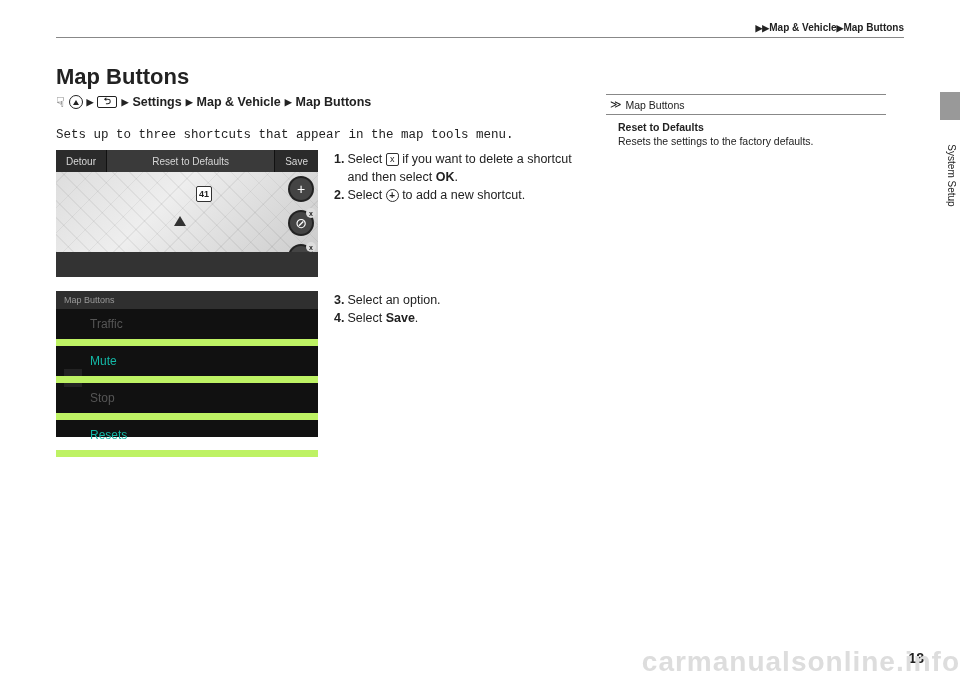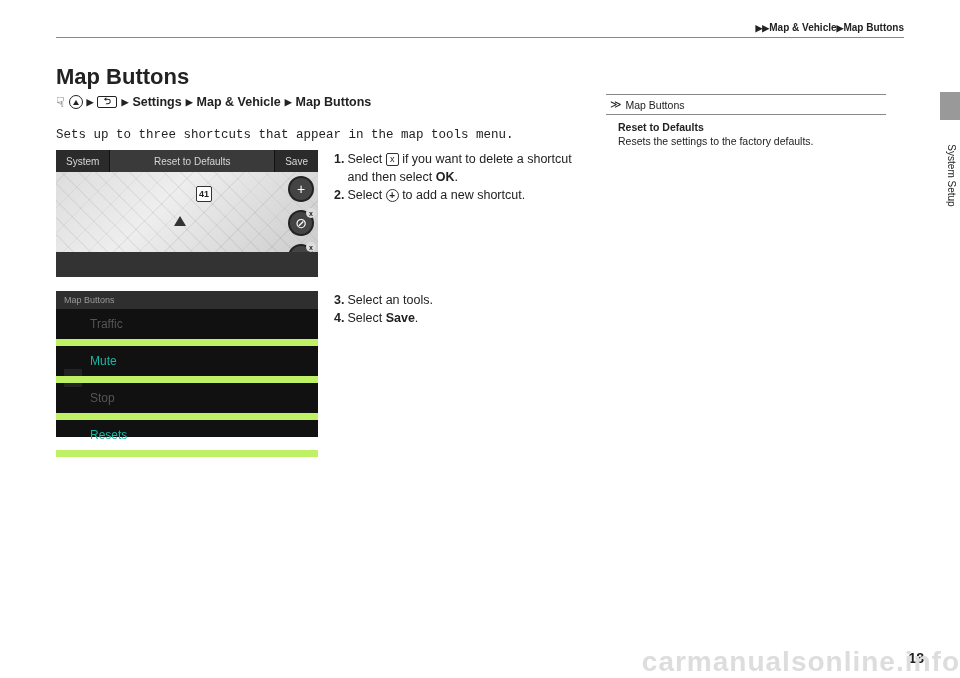--- a/index.html
+++ b/index.html
@@ -128,21 +128,21 @@
       <span class="sep">▶</span>
       <span>Map Buttons</span>
     </div>
 
     <p class="intro-text">Sets up to three shortcuts that appear in the map tools menu.</p>
 
     <div class="content-row">
       <div class="img-box">
         <div class="map-shot">
           <div class="map-topbar">
-            <div class="map-btn">System</div>
+            <div class="map-btn">Detour</div>
             <div class="map-btn mid">Reset to Defaults</div>
             <div class="map-btn">Save</div>
           </div>
           <div class="map-area">
             <div class="shield">41</div>
             <div class="vehicle-ico"></div>
             <div class="circle-btn cb1">+</div>
             <div class="circle-btn cb2">⊘<div class="cbx">x</div></div>
             <div class="circle-btn cb3">🚗<div class="cbx">x</div></div>
           </div>
@@ -169,21 +169,21 @@
             <div class="list-item dim">Traffic</div>
             <div class="list-item bright">Mute</div>
             <div class="list-item dim">Stop</div>
             <div class="list-item bright">Resets</div>
           </div>
         </div>
       </div>
       <div class="steps">
         <div class="step">
           <span class="num">3.</span>
-          <span>Select an tools.</span>
+          <span>Select an option.</span>
         </div>
         <div class="step">
           <span class="num">4.</span>
           <span><span>Select </span><span class="bold">Save</span><span>.</span></span>
         </div>
       </div>
     </div>
   </div>
 
   <div class="right-col">

